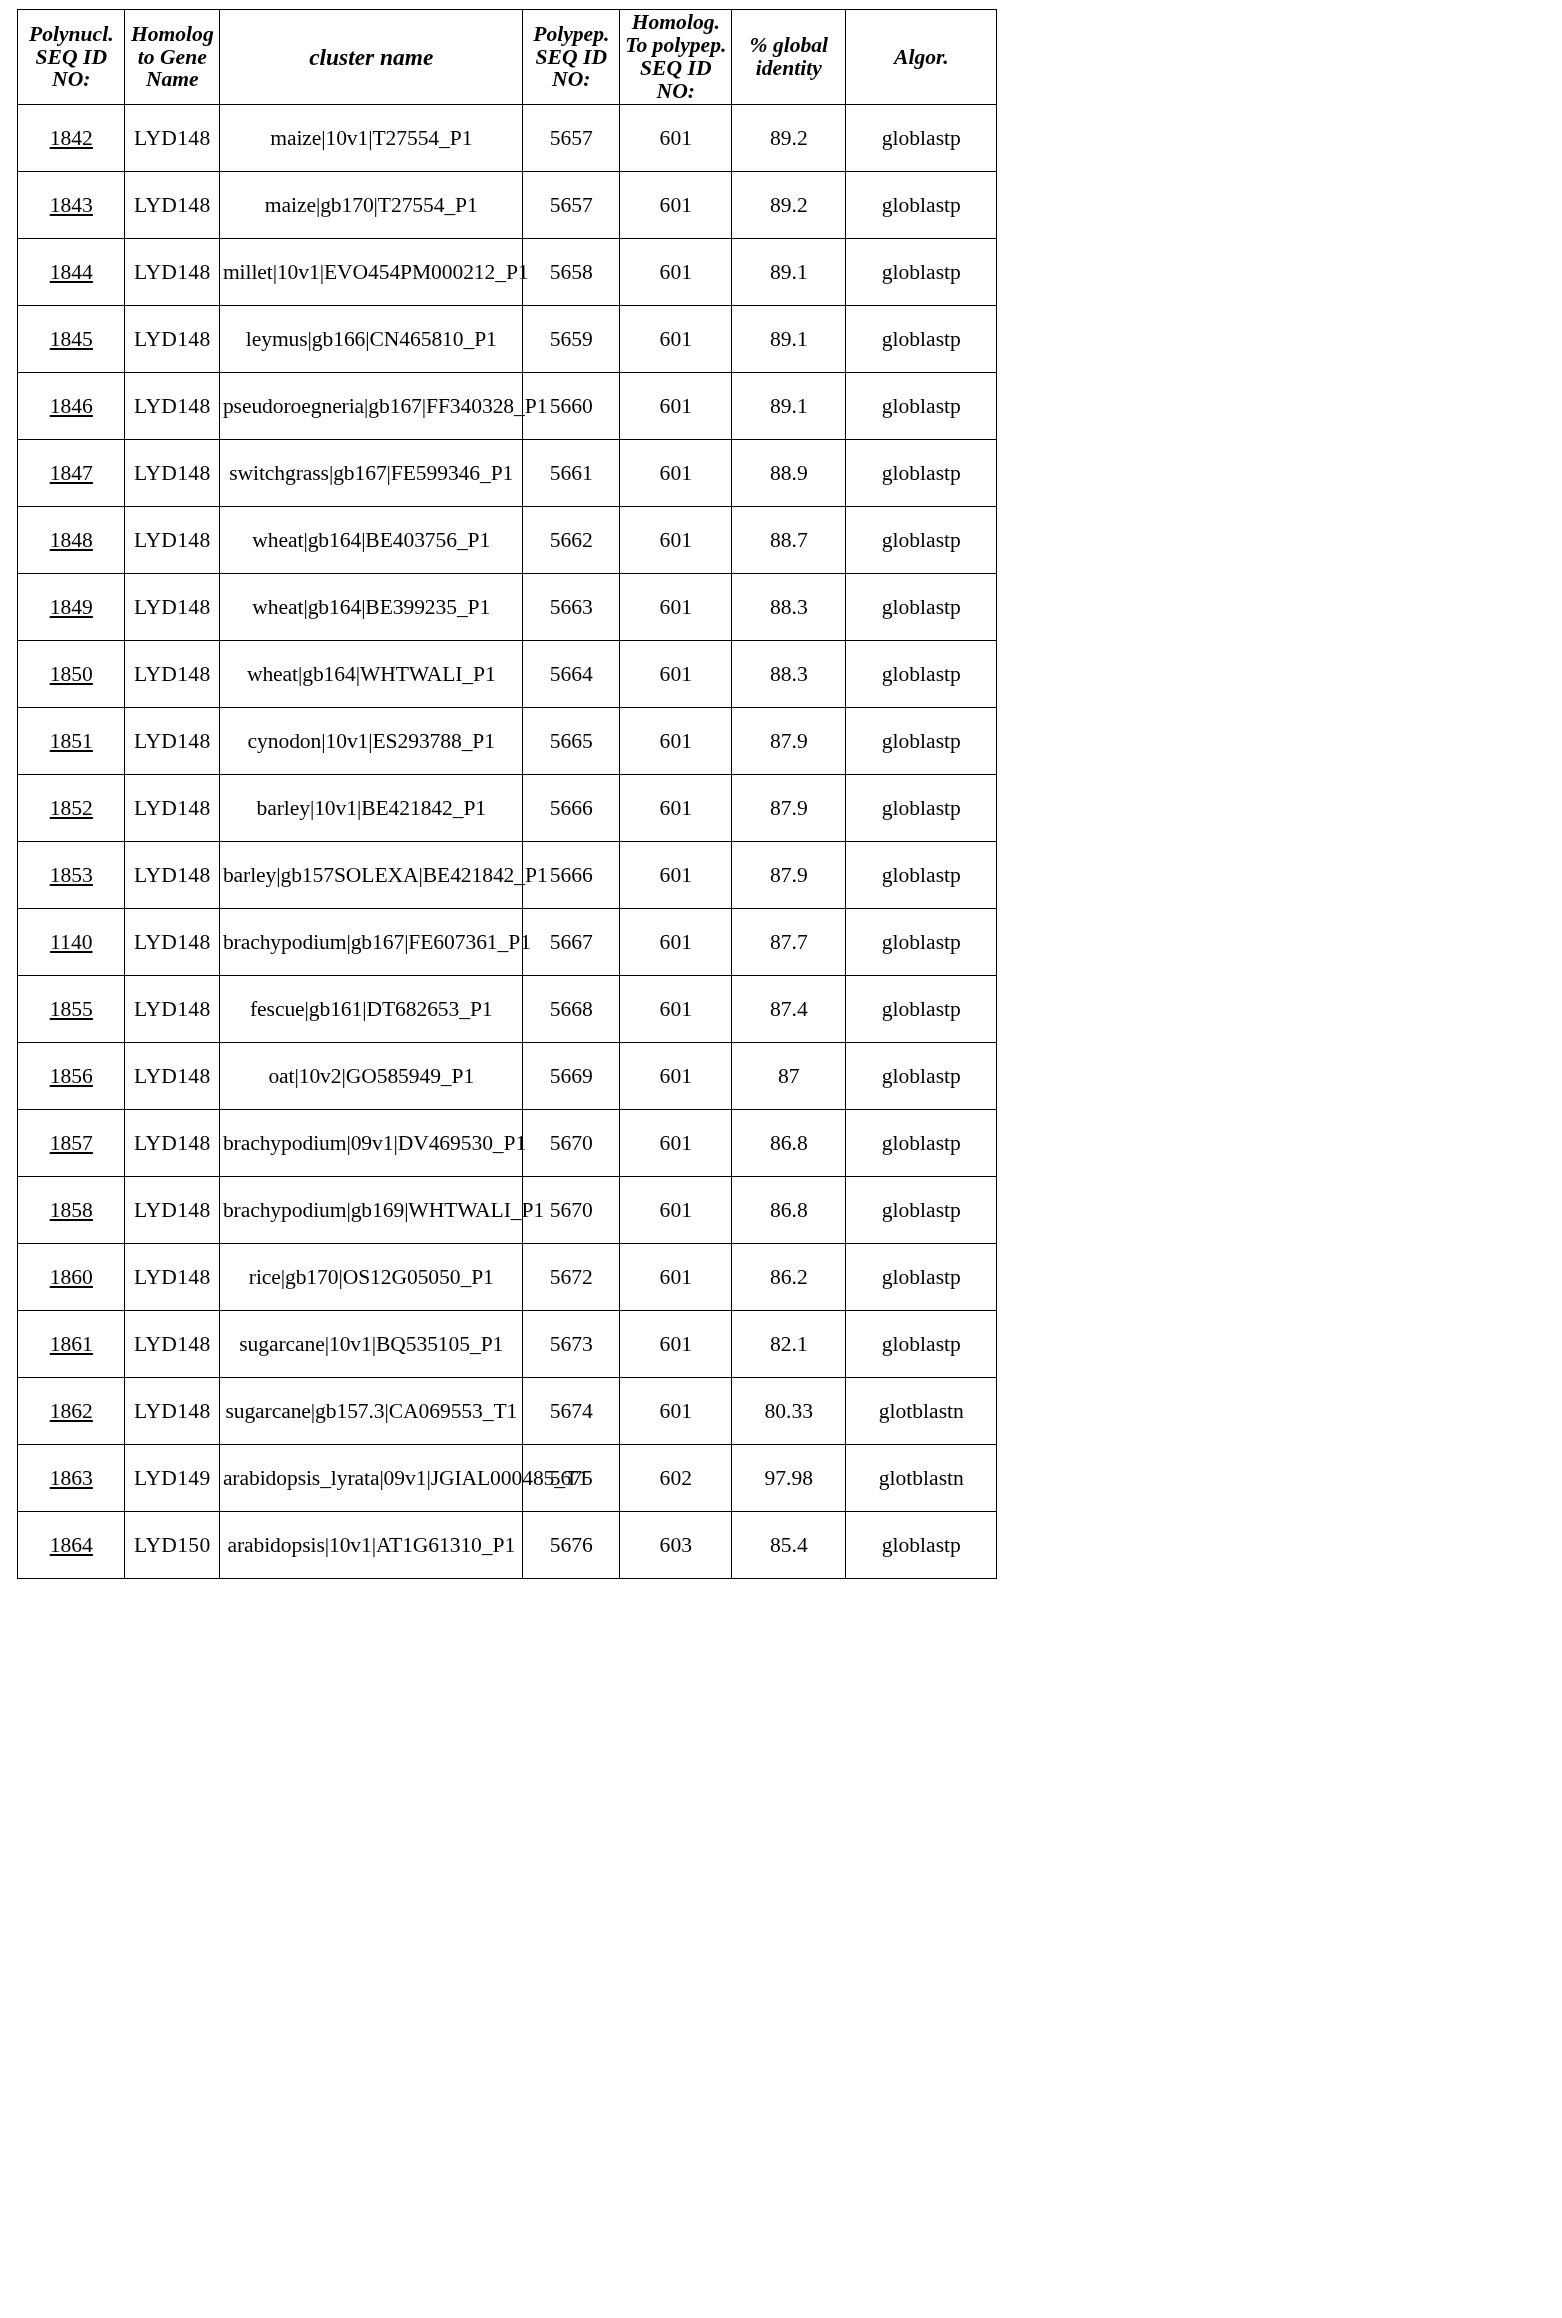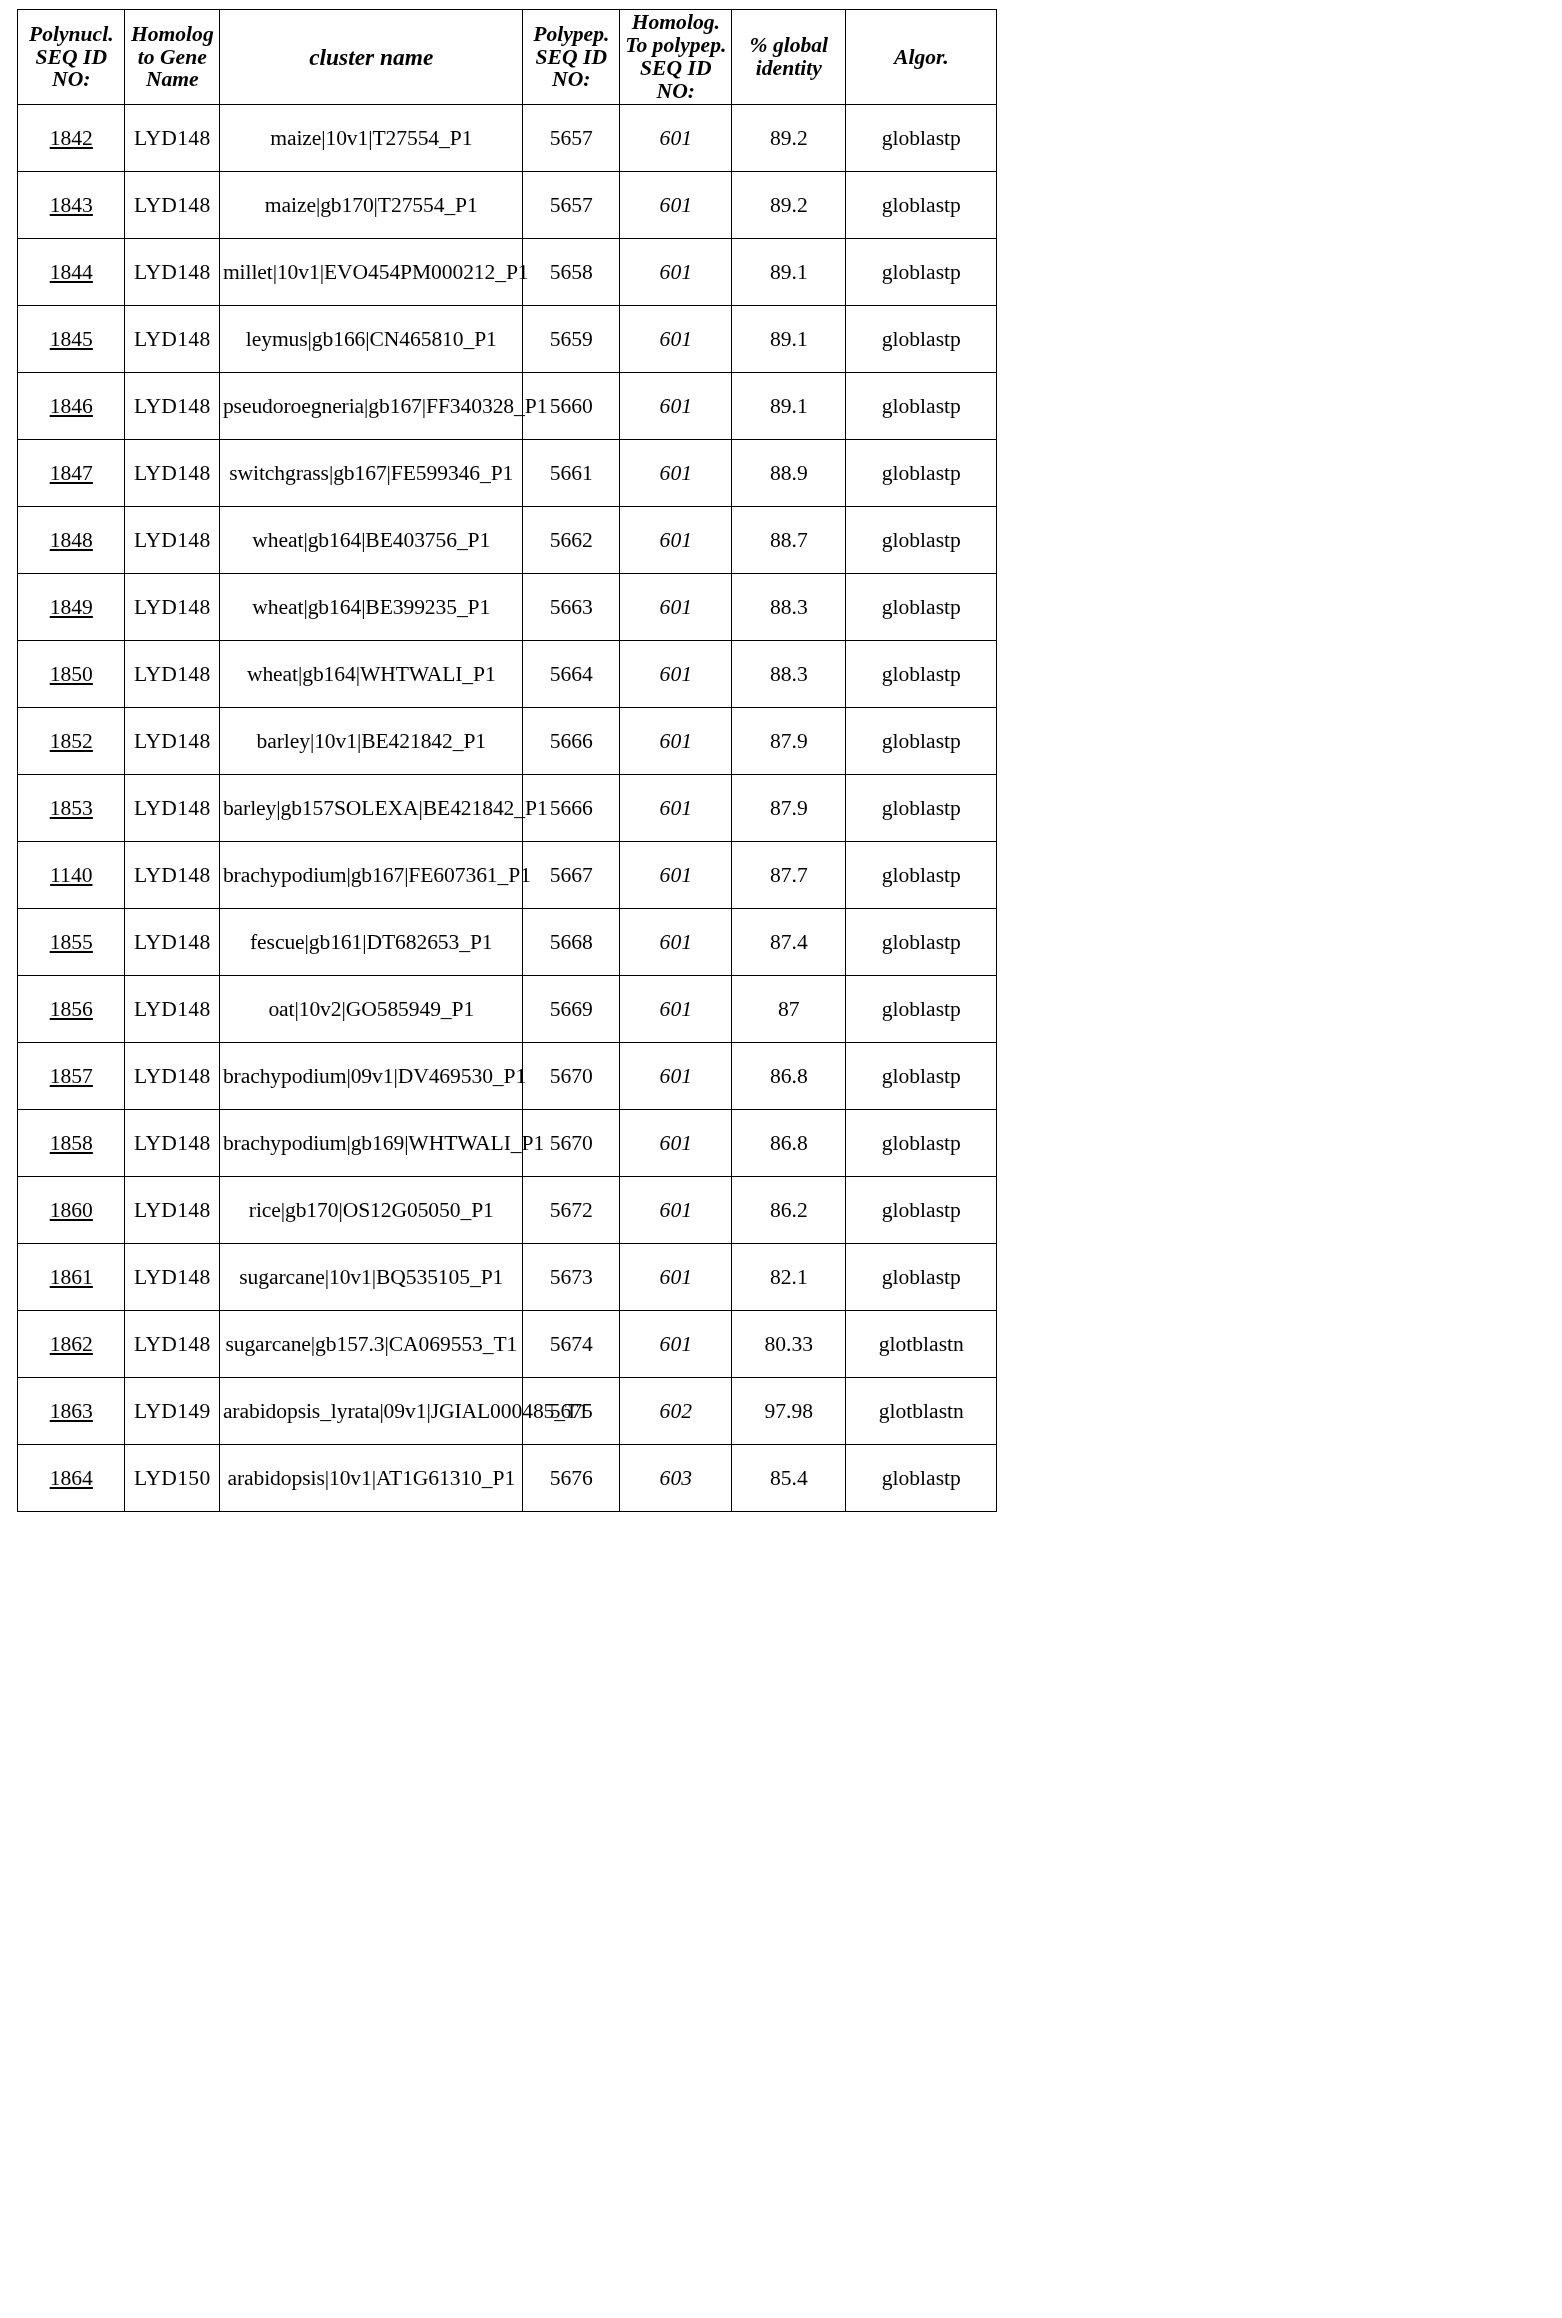--- a/index.html
+++ b/index.html
@@ -66,21 +66,21 @@
     font-size: 22.5px;
     line-height: 1.0;
     letter-spacing: 0.3px;
   }
   td.c-cluster {
     font-size: 21.6px;
     line-height: 1.1;
     letter-spacing: -0.1px;
   }
   td.c-polyp { font-size: 23.4px; }
-  td.c-homolpp { font-size: 23.4px; font-style: italic; }
+  td.c-homolpp { font-size: 23.4px; }
   td.c-ident { font-size: 23.4px; }
   td.c-algor { font-size: 23.4px; }
 
   tbody tr { height: 67px; }
 </style>
 </head>
 <body>
 
 <div class="page">
   <table class="seq-table">
@@ -180,20 +180,29 @@
         <tr>
           <td class="c-poly">1850</td>
           <td class="c-homolog">LYD148</td>
           <td class="c-cluster">wheat|gb164|WHTWALI_P1</td>
           <td class="c-polyp">5664</td>
           <td class="c-homolpp">601</td>
           <td class="c-ident">88.3</td>
           <td class="c-algor">globlastp</td>
         </tr>
         <tr>
+          <td class="c-poly">1851</td>
+          <td class="c-homolog">LYD148</td>
+          <td class="c-cluster">cynodon|10v1|ES293788_P1</td>
+          <td class="c-polyp">5665</td>
+          <td class="c-homolpp">601</td>
+          <td class="c-ident">87.9</td>
+          <td class="c-algor">globlastp</td>
+        </tr>
+        <tr>
           <td class="c-poly">1852</td>
           <td class="c-homolog">LYD148</td>
           <td class="c-cluster">barley|10v1|BE421842_P1</td>
           <td class="c-polyp">5666</td>
           <td class="c-homolpp">601</td>
           <td class="c-ident">87.9</td>
           <td class="c-algor">globlastp</td>
         </tr>
         <tr>
           <td class="c-poly">1853</td>

